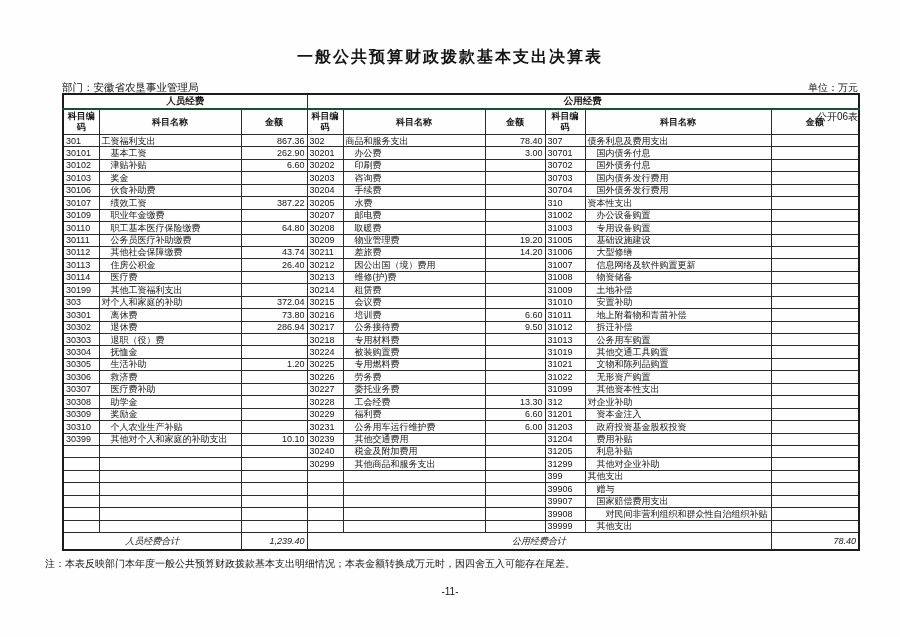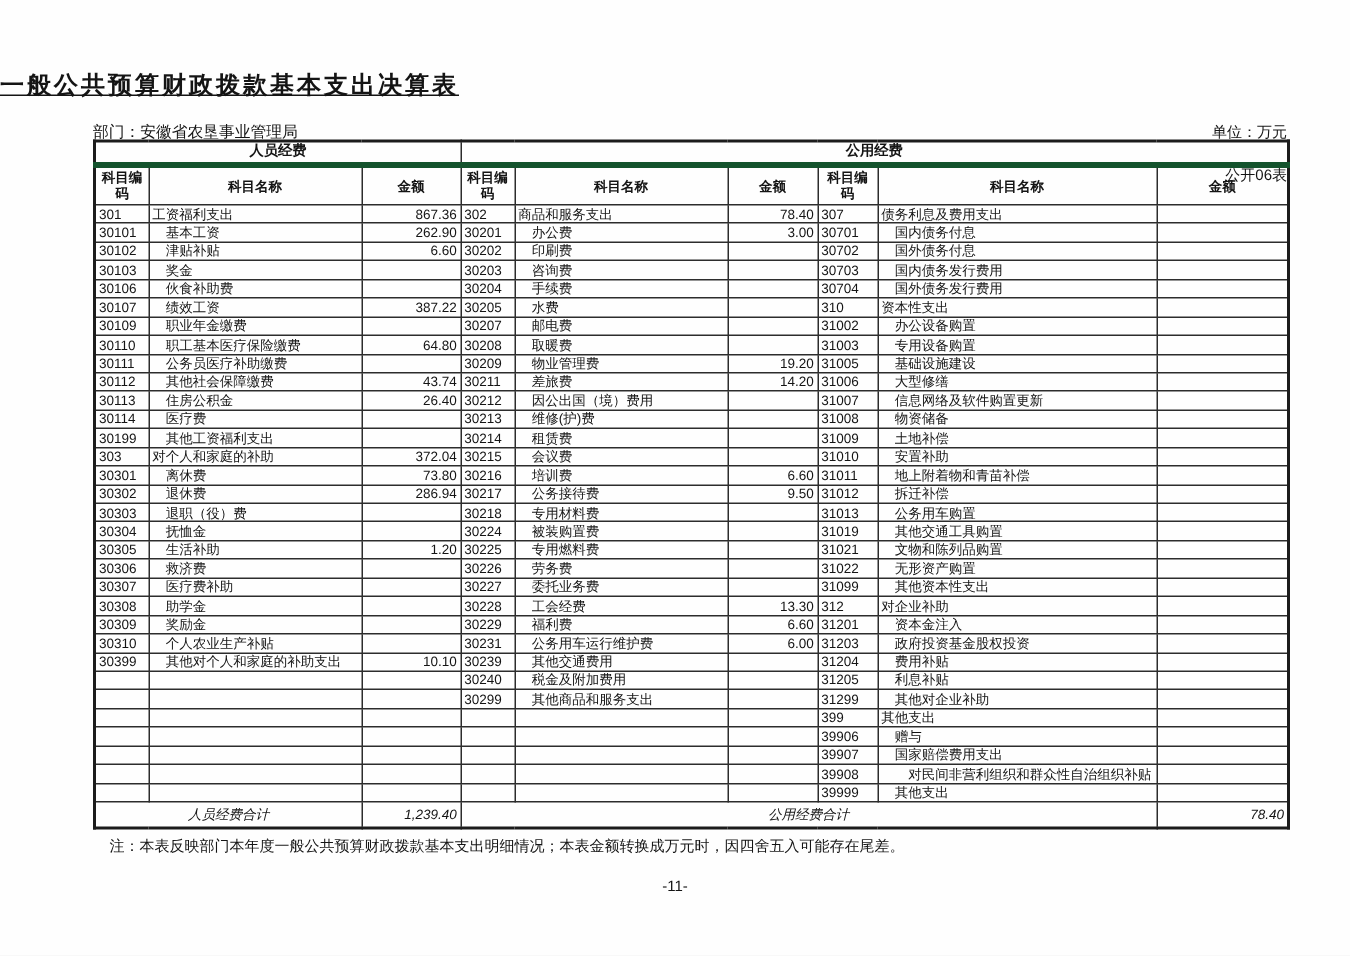--- a/index.html
+++ b/index.html
@@ -7,48 +7,48 @@
     width:900px;height:637px;
     background:#e8e8e8;
     font-family:"Liberation Sans","DejaVu Sans",sans-serif;
   }
   .sheet{
     position:relative;width:900px;height:637px;
     background:#fefefe;color:#141414;overflow:hidden;
   }
   .title{
     position:absolute;top:47px;left:0;right:0;
-    text-align:left;font-size:16px;font-weight:bold;letter-spacing:2px;text-decoration:underline;
+    text-align:center;font-size:16px;font-weight:bold;letter-spacing:2px;
   }
   .form-no{position:absolute;top:66px;right:42px;font-size:10px;margin-top:44px;}
   .dept{position:absolute;top:81px;left:62px;font-size:10.5px;}
   .unit{position:absolute;top:81px;right:42px;font-size:10px;}
   table.budget{
     position:absolute;top:93px;left:62px;width:796px;
     border-collapse:collapse;table-layout:fixed;
     border:2px solid #1c1c1c;
   }
   table.budget td,table.budget th{
     border:1px solid #2c2c2c;
     padding:0 2px;
     font-size:9px;line-height:1.15;
     overflow:hidden;white-space:pre;
     vertical-align:middle;
     font-weight:normal;
   }
-  tr.group-hd th{height:13px;font-size:9.5px;font-weight:bold;text-align:center;border-bottom:4px solid #14532d;}
+  tr.group-hd th{height:13px;font-size:9.5px;font-weight:bold;text-align:center;border-bottom:2px solid #14532d;}
   tr.col-hd th{height:24px;font-size:9px;font-weight:bold;text-align:center;white-space:normal;word-break:break-all;line-height:1.2;}
   tbody tr{height:12.45px;}
   td.code{text-align:left;}
   td.name{text-align:left;}
   td.amount{text-align:right;}
   tr.totals td{height:16px;border-top:1.5px solid #1c1c1c;font-style:italic;}
   td.total-label{text-align:center;font-weight:bold;font-size:9.5px;}
   td.total-amt{font-size:9px;}
-  .note{position:absolute;top:557px;left:45px;right:30px;font-size:10px;margin-left:28px;}
+  .note{position:absolute;top:557px;left:45px;right:30px;font-size:10px;}
   .pageno{position:absolute;top:586px;left:0;right:0;text-align:center;font-size:10px;}
 </style>
 </head>
 <body>
 
 <div class="sheet">
 
   <div class="title">一般公共预算财政拨款基本支出决算表</div>
   <div class="form-no">公开06表</div>
   <div class="dept">部门：安徽省农垦事业管理局</div>

